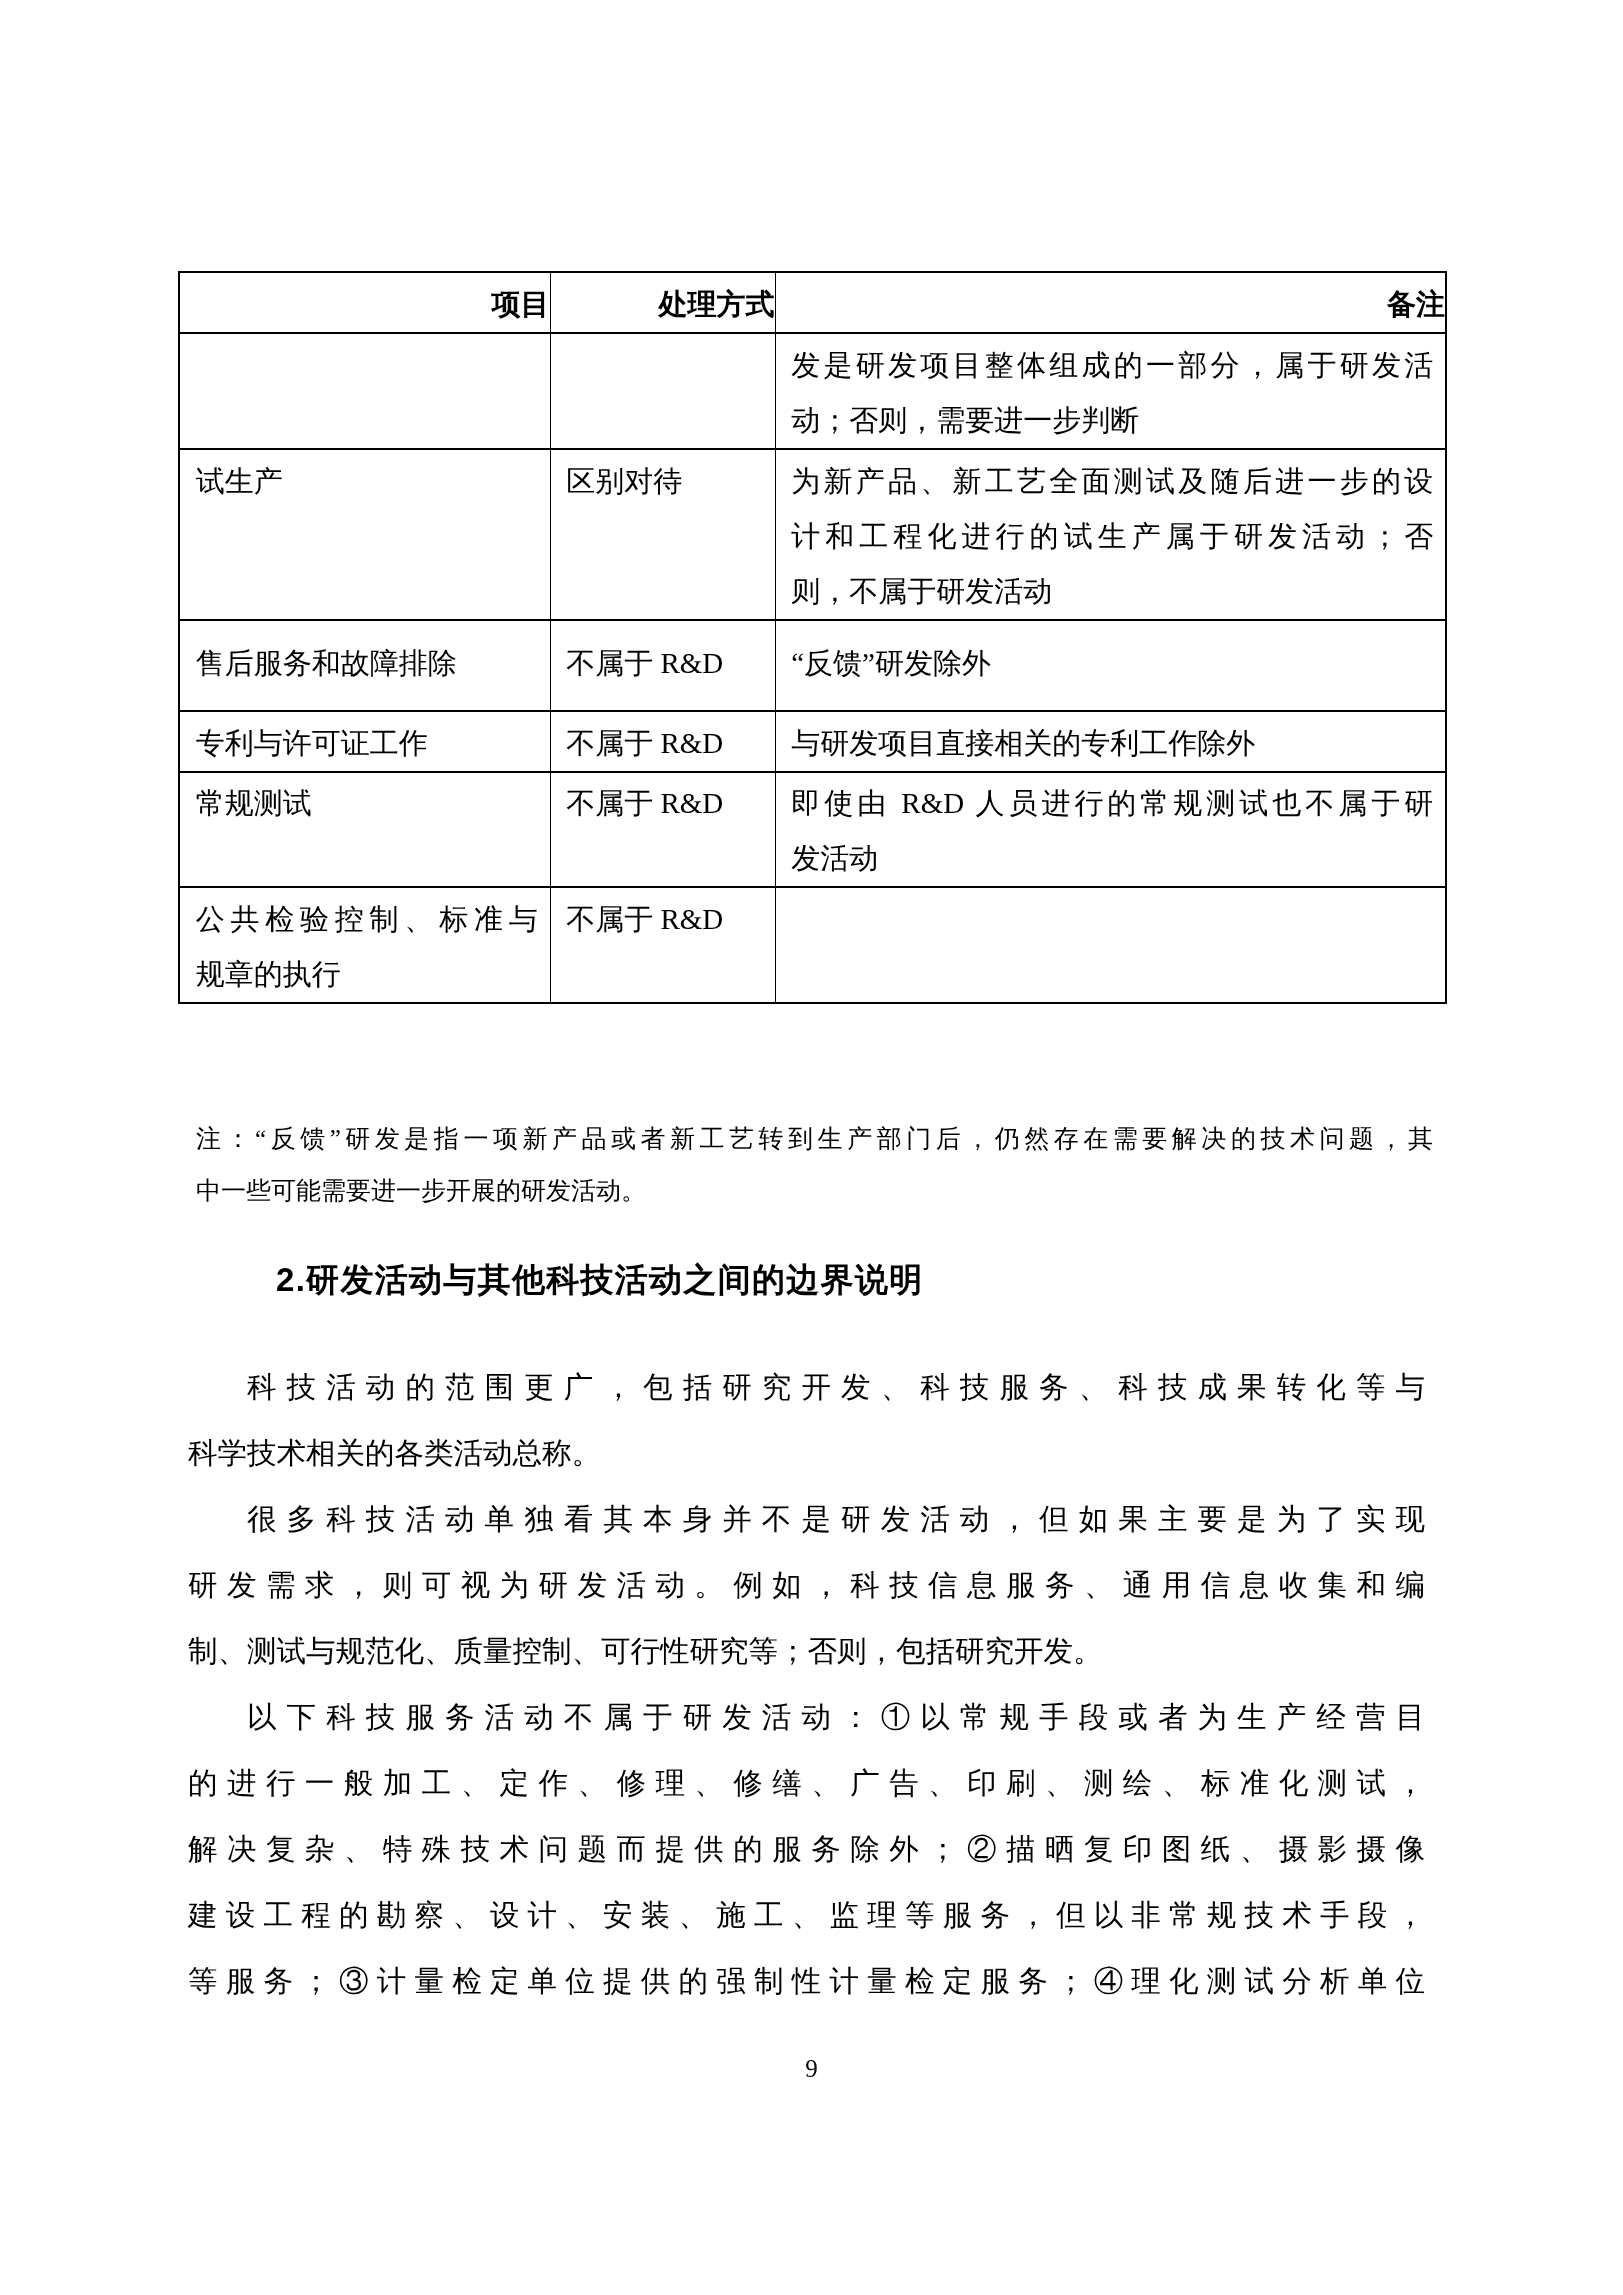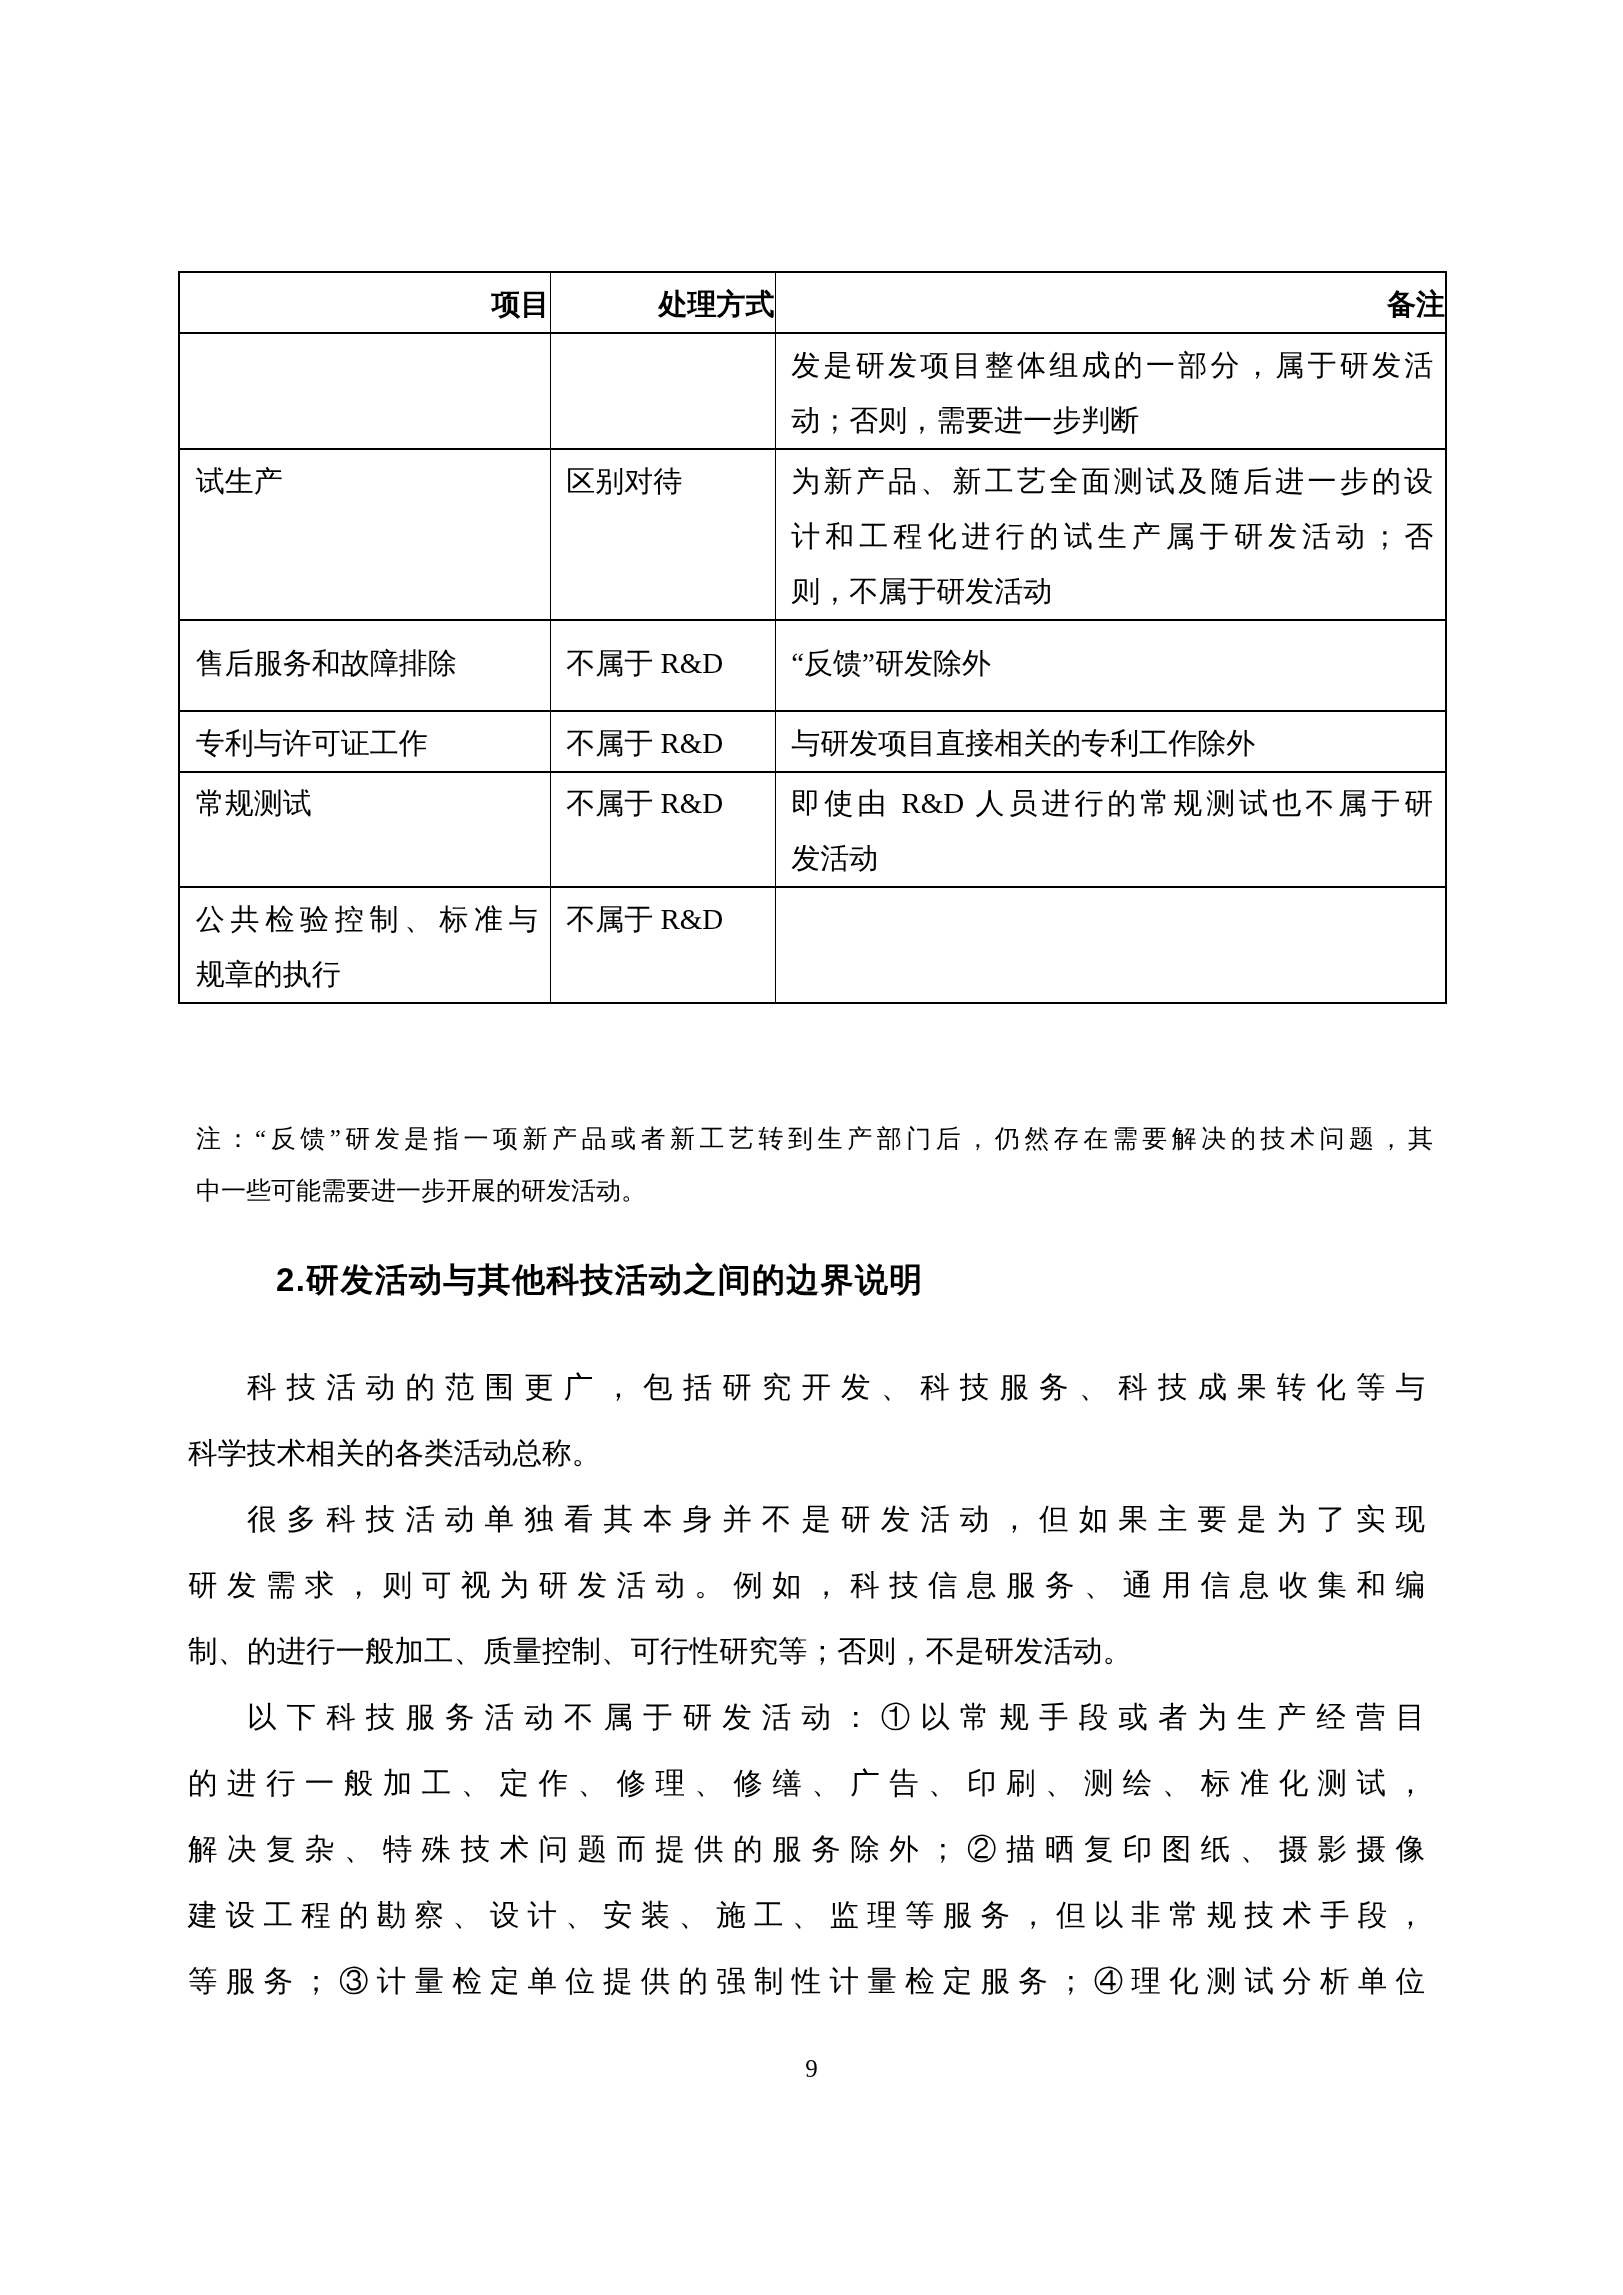--- a/index.html
+++ b/index.html
@@ -159,21 +159,21 @@
   <div class="ll">中一些可能需要进一步开展的研发活动。</div>
 </div>
 
 <div class="section-heading">2.研发活动与其他科技活动之间的边界说明</div>
 
 <div class="body-text">
   <div class="jl indent">科技活动的范围更广，包括研究开发、科技服务、科技成果转化等与</div>
   <div class="ll">科学技术相关的各类活动总称。</div>
   <div class="jl indent">很多科技活动单独看其本身并不是研发活动，但如果主要是为了实现</div>
   <div class="jl">研发需求，则可视为研发活动。例如，科技信息服务、通用信息收集和编</div>
-  <div class="ll">制、的进行一般加工、质量控制、可行性研究等；否则，不是研发活动。</div>
+  <div class="ll">制、测试与规范化、质量控制、可行性研究等；否则，包括研究开发。</div>
   <div class="jl indent">以下科技服务活动不属于研发活动：①以常规手段或者为生产经营目</div>
   <div class="jl">的进行一般加工、定作、修理、修缮、广告、印刷、测绘、标准化测试，</div>
   <div class="jl">解决复杂、特殊技术问题而提供的服务除外；②描晒复印图纸、摄影摄像</div>
   <div class="jl">建设工程的勘察、设计、安装、施工、监理等服务，但以非常规技术手段，</div>
   <div class="jl">等服务；③计量检定单位提供的强制性计量检定服务；④理化测试分析单位</div>
 </div>
 
 <div class="page-number">9</div>
 
 

